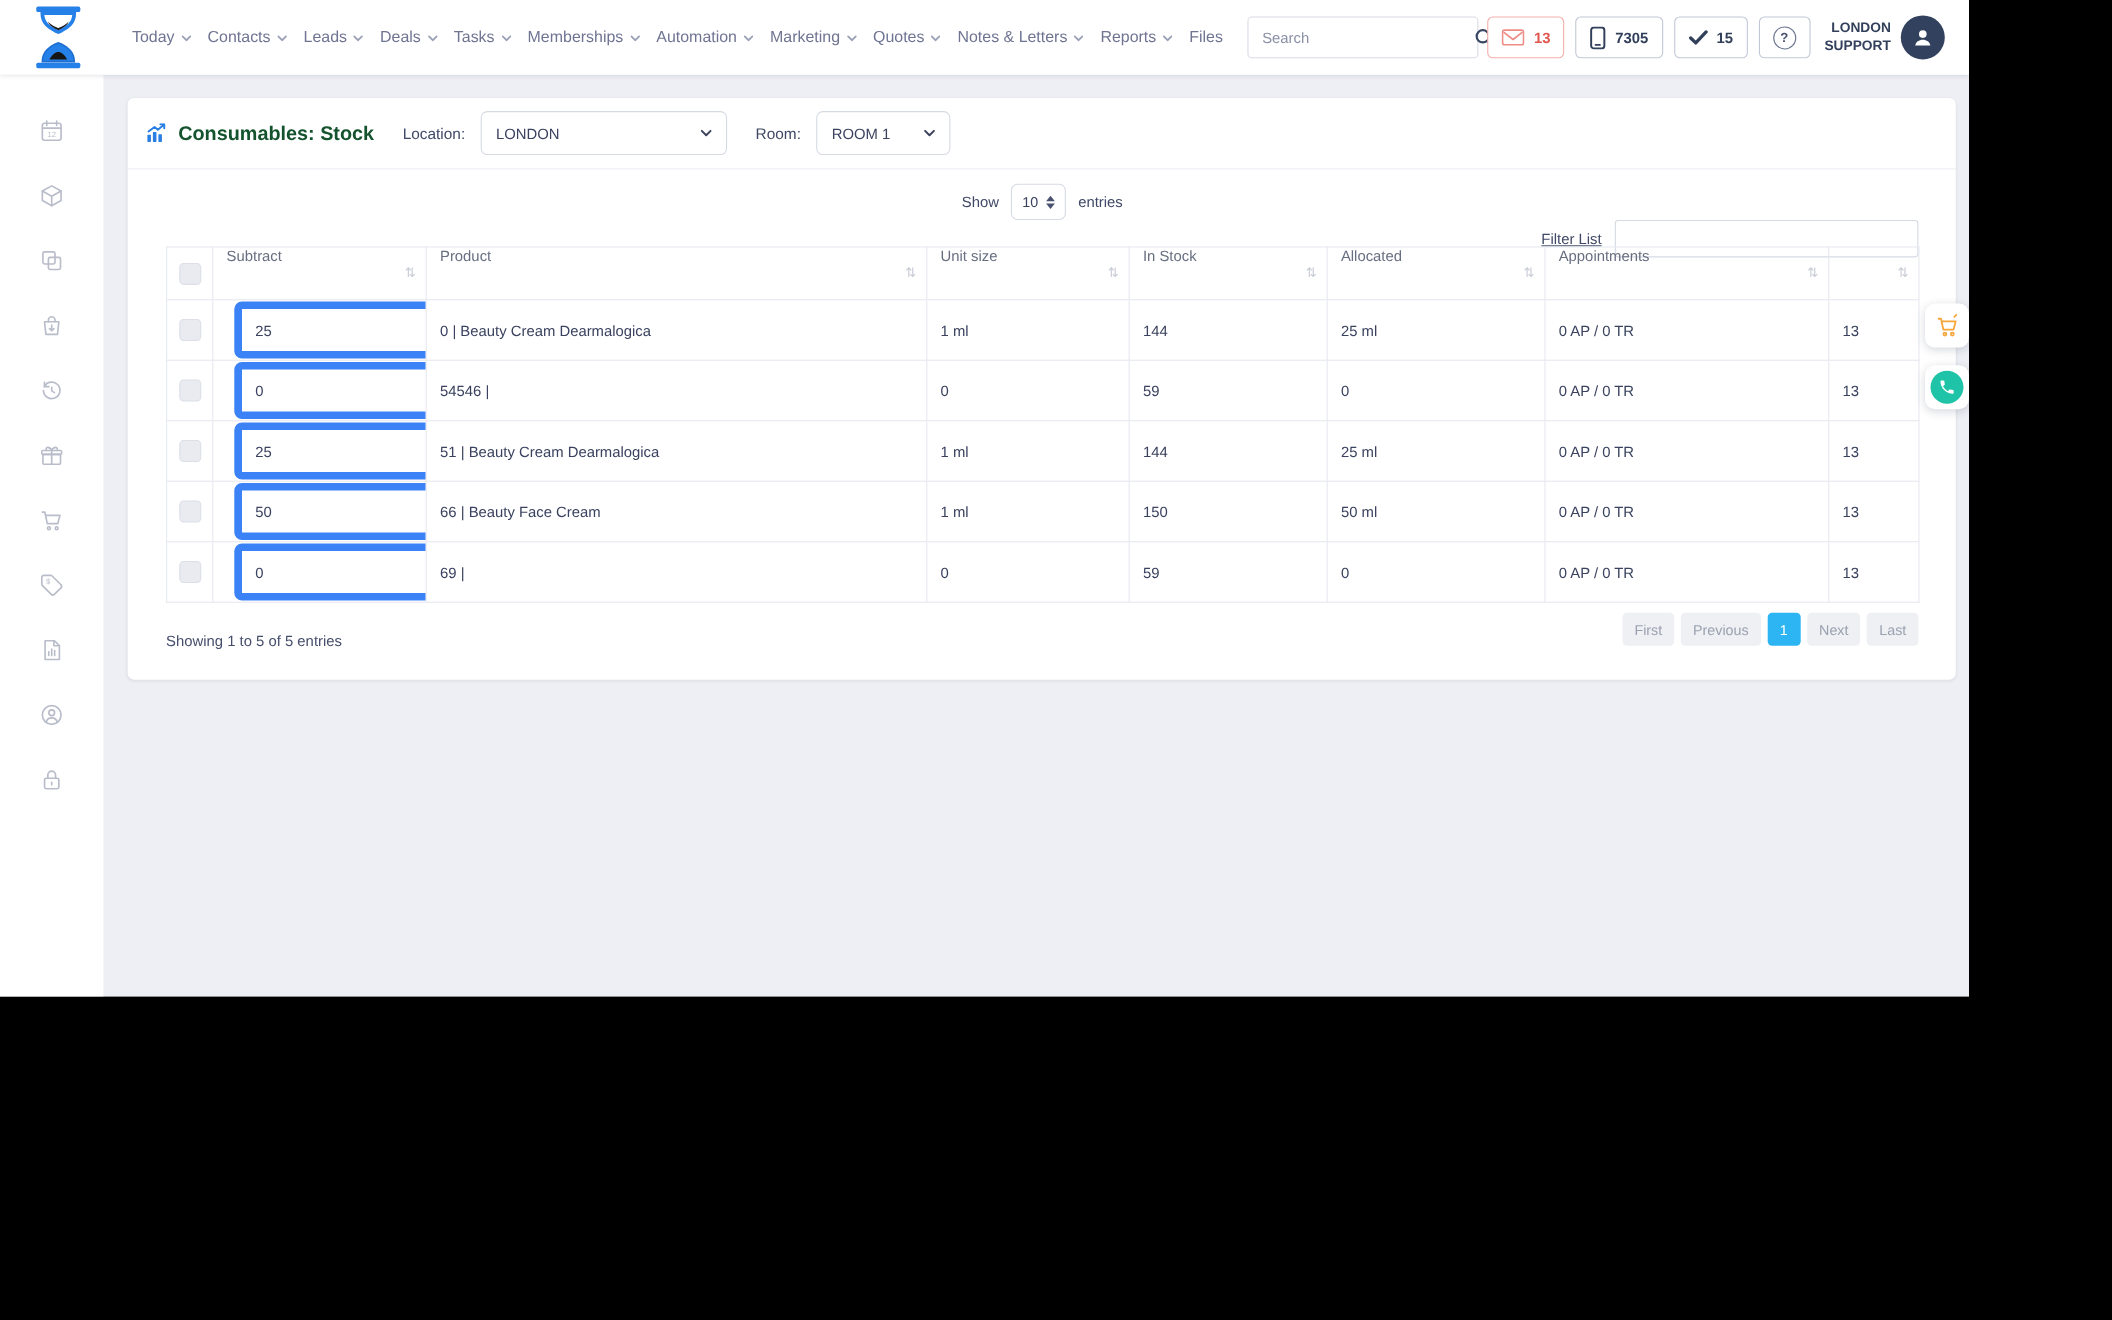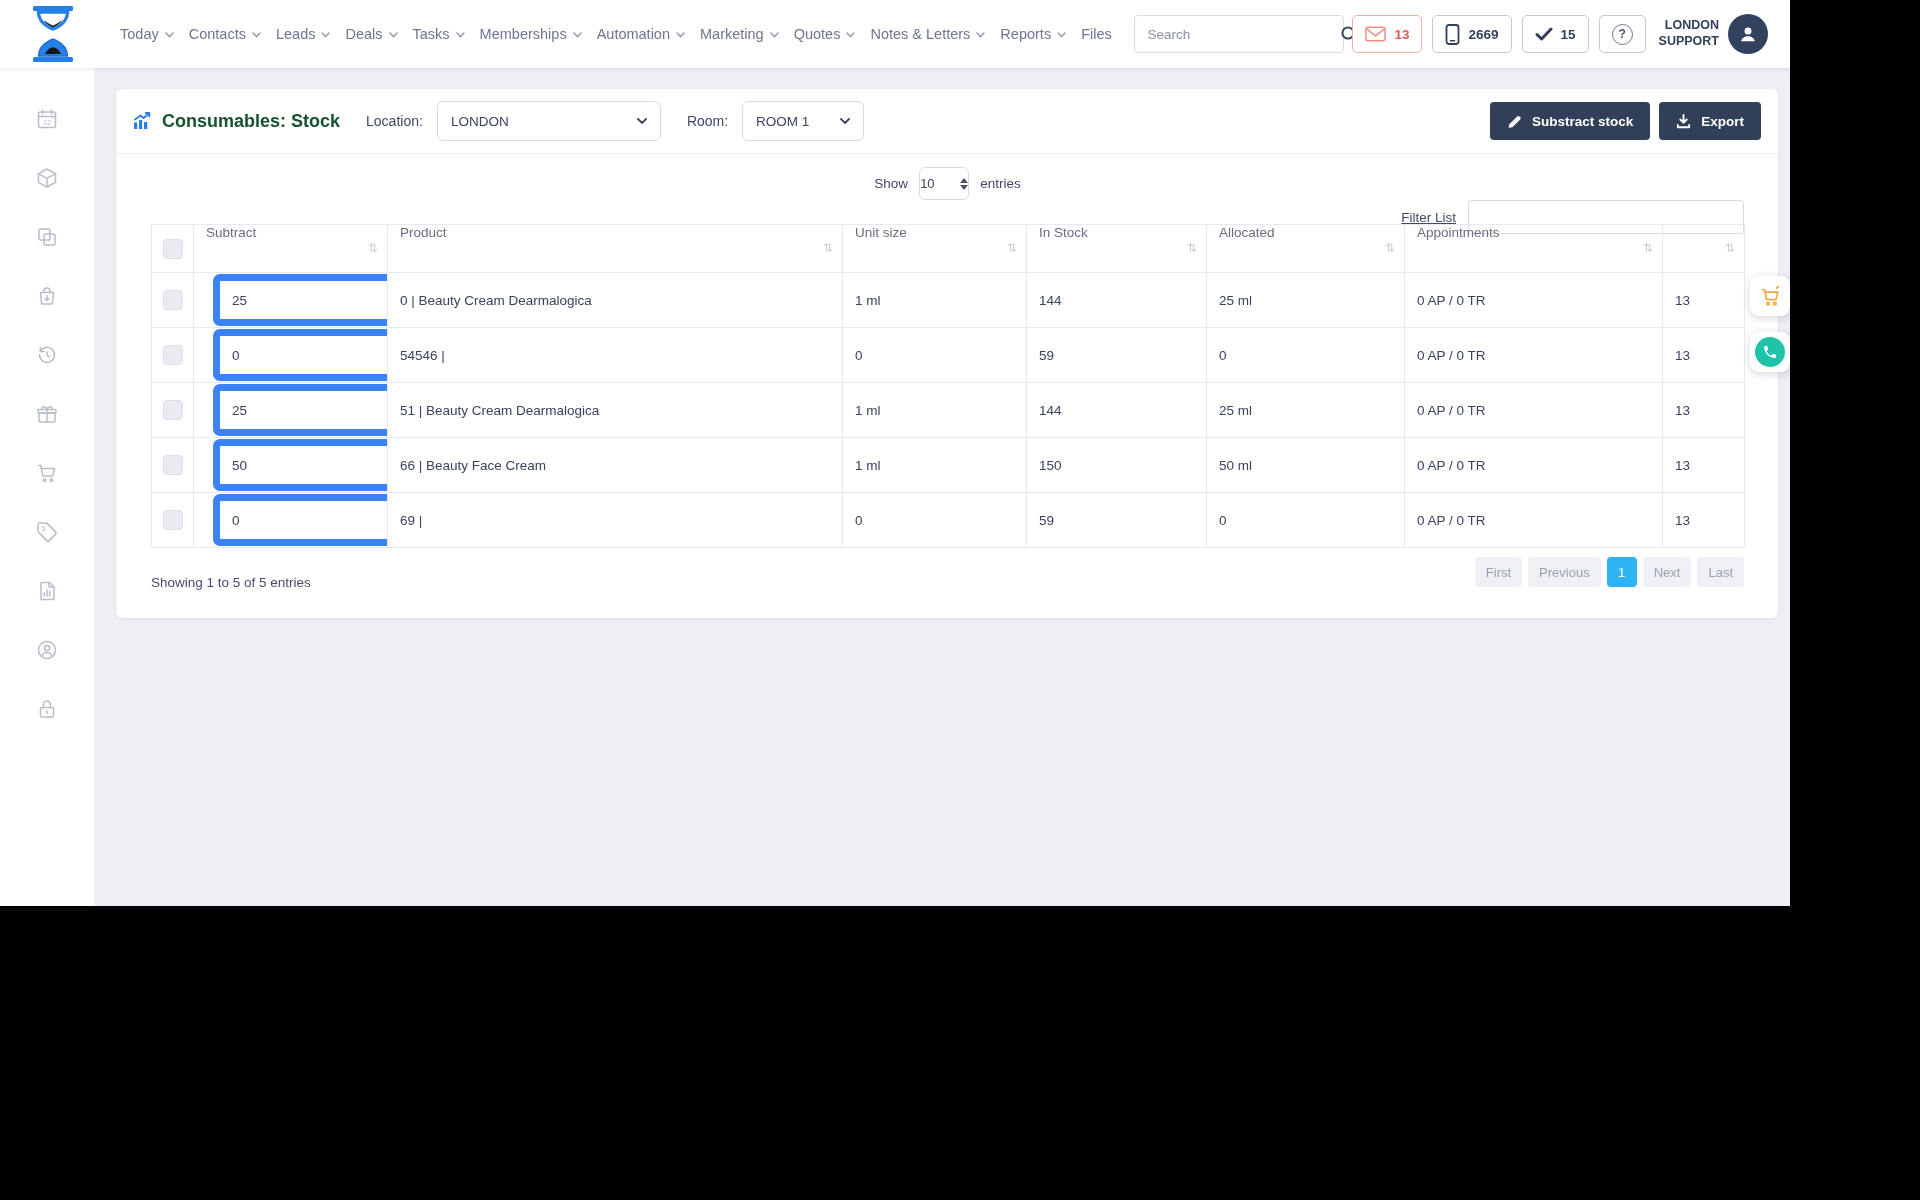--- a/index.html
+++ b/index.html
@@ -37,21 +37,21 @@
   .lbl{font-size:14px;color:#3f4866;margin-left:26px;}
   .selectbox{height:38px;border:1px solid #d6dae3;border-radius:6px;background:#fff;display:flex;align-items:center;justify-content:space-between;padding:0 13px;font-size:13.5px;color:#3a425f;margin-left:14px;cursor:pointer;}
   .sel-loc{width:196px;}
   .sel-room{width:94px;}
   .head-actions{margin-left:auto;display:flex;gap:9px;}
   .btn{height:38px;background:#313f58;color:#fff;border:none;border-radius:4px;font-family:"Liberation Sans",sans-serif;font-size:13.5px;font-weight:bold;display:flex;align-items:center;gap:10px;padding:0 17px;cursor:pointer;}
 
   
   .list-controls{position:absolute;top:78px;left:35px;right:34px;height:34px;display:flex;align-items:center;flex-direction:column;}
   .show-group{display:flex;align-items:center;gap:11px;font-size:13.5px;color:#3f4866;}
-  .show-select{width:48px;height:31px;border:1px solid #d6dae3;border-radius:6px;display:flex;align-items:center;justify-content:space-between;gap:7px;font-size:13px;color:#3a425f;cursor:pointer;background:#fff;}
+  .show-select{width:48px;height:31px;border:1px solid #d6dae3;border-radius:6px;display:flex;align-items:center;justify-content:center;gap:7px;font-size:13px;color:#3a425f;cursor:pointer;background:#fff;}
   .spin{display:flex;flex-direction:column;gap:2px;}
   .spin i{display:block;width:0;height:0;border-left:4px solid transparent;border-right:4px solid transparent;}
   .spin .up{border-bottom:5px solid #4a5270;}
   .spin .dn{border-top:5px solid #4a5270;}
   .filter-group{margin-left:auto;display:flex;align-items:center;gap:12px;font-size:13.5px;color:#3f4866;text-decoration:underline;}
   .filter-input{width:258px;height:32px;border:1px solid #d6dae3;border-radius:3px;outline:none;padding:0 8px;font-size:13px;color:#3a425f;font-family:"Liberation Sans",sans-serif;}
 
   
   .stock-table{position:absolute;top:135px;left:35px;width:1593px;border-collapse:collapse;table-layout:fixed;font-size:13.5px;color:#3a425f;}
   .stock-table th,.stock-table td{border:1px solid #e6e9f0;padding:0 0 0 12px;text-align:left;overflow:hidden;white-space:nowrap;}
@@ -177,21 +177,21 @@
             <rect x="1" y="1" width="20" height="14" rx="2" stroke="#ee8d85" stroke-width="1.6" fill="none"></rect>
             <path d="M2 3l9 7 9-7" stroke="#ee8d85" stroke-width="1.6" fill="none" stroke-linejoin="round"></path>
           </svg>
         <span>13</span>
       </div>
       <div class="badge">
         <svg width="15" height="21" viewBox="0 0 15 21">
             <rect x="1.5" y="1" width="12" height="19" rx="2.4" stroke="#32405c" stroke-width="1.8" fill="none"></rect>
             <path d="M5.5 16.8h4" stroke="#32405c" stroke-width="1.6" stroke-linecap="round"></path>
           </svg>
-        <span>2669</span>
+        <span>7305</span>
       </div>
       <div class="badge">
         <svg width="18" height="14" viewBox="0 0 18 14">
             <path d="M2 7.5l4.6 4.5L16 2" stroke="#32405c" stroke-width="3" fill="none" stroke-linecap="round" stroke-linejoin="round"></path>
           </svg>
         <span>15</span>
       </div>
       <div class="badge help">
         <span class="qmark">?</span>
       </div>
@@ -304,35 +304,20 @@
           <svg width="10" height="6" viewBox="0 0 10 6">
               <path d="M1 1l4 4 4-4" stroke="#3b425c" stroke-width="1.8" fill="none" stroke-linecap="round"></path>
             </svg>
         </div>
         <span class="lbl">Room:</span>
         <div class="selectbox sel-room">
           <span>ROOM 1</span>
           <svg width="10" height="6" viewBox="0 0 10 6">
               <path d="M1 1l4 4 4-4" stroke="#3b425c" stroke-width="1.8" fill="none" stroke-linecap="round"></path>
             </svg>
-        </div>
-        <div class="head-actions">
-          <button class="btn">
-            <svg width="15" height="15" viewBox="0 0 15 15">
-                <path d="M1.5 13.8l.9-3.6 7.8-7.8a1.5 1.5 0 012.1 0l.9.9a1.5 1.5 0 010 2.1l-7.8 7.8-3.9.6z" fill="#fff"></path>
-              </svg>
-            <span>Substract stock</span>
-          </button>
-          <button class="btn">
-            <svg width="15" height="15" viewBox="0 0 15 15">
-                <path d="M7.5 1v7.2M4.3 5.5l3.2 3.2 3.2-3.2" stroke="#fff" stroke-width="1.9" fill="none" stroke-linecap="round" stroke-linejoin="round"></path>
-                <path d="M1.8 11v2.3h11.4V11" stroke="#fff" stroke-width="1.9" fill="none" stroke-linecap="round" stroke-linejoin="round"></path>
-              </svg>
-            <span>Export</span>
-          </button>
         </div>
       </div>
 
       <div class="list-controls">
         <div class="show-group">
           <span>Show</span>
           <div class="show-select">
             <span>10</span>
             <span class="spin">
                 <i class="up"></i>

